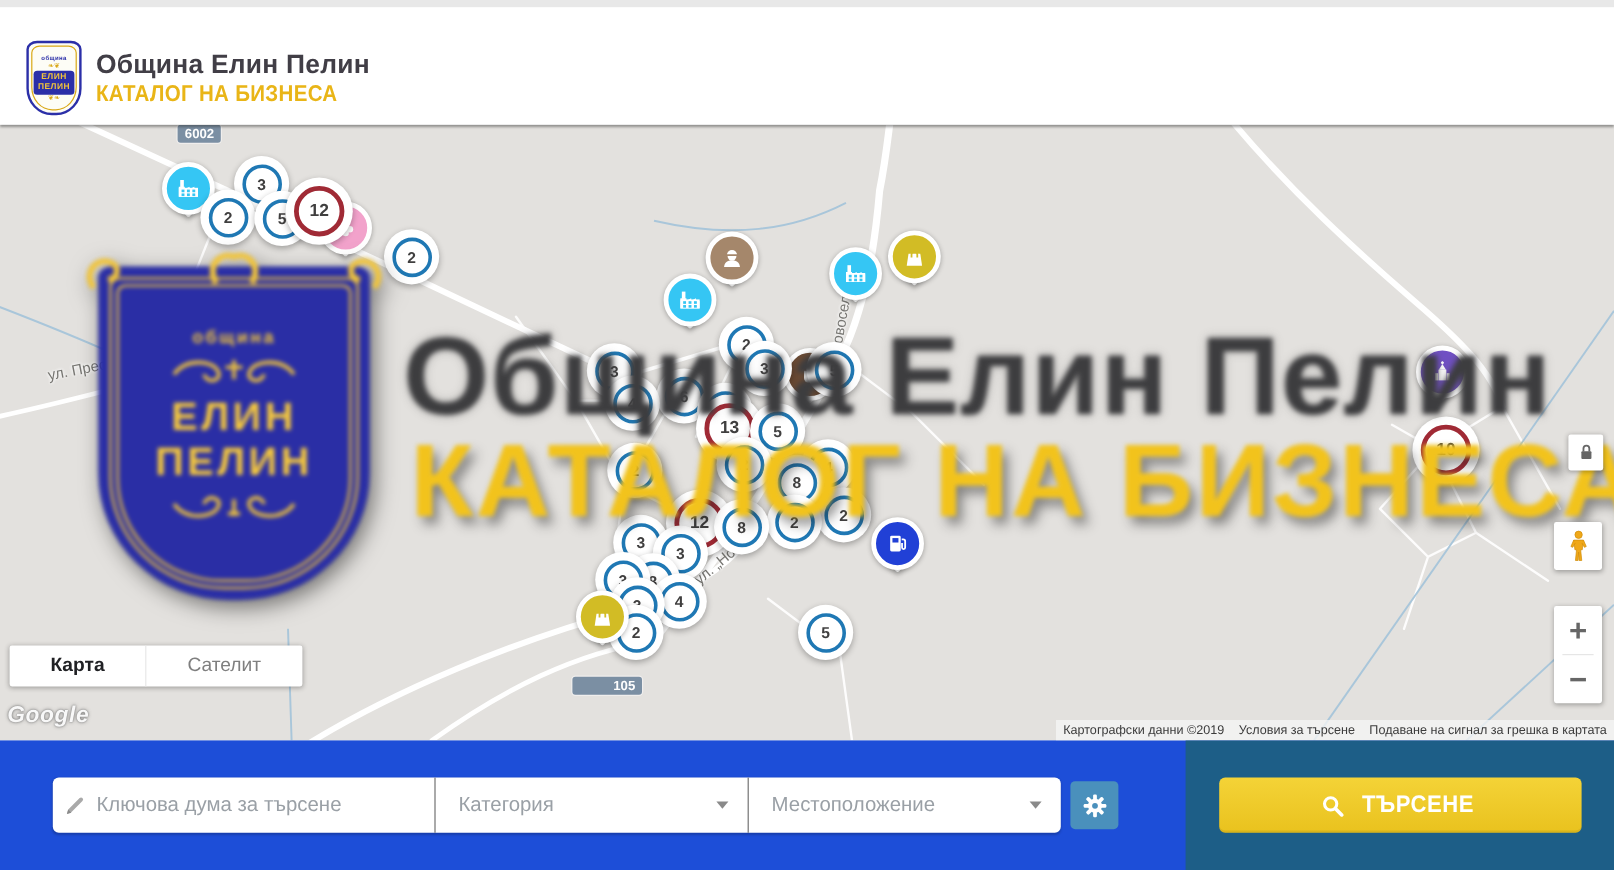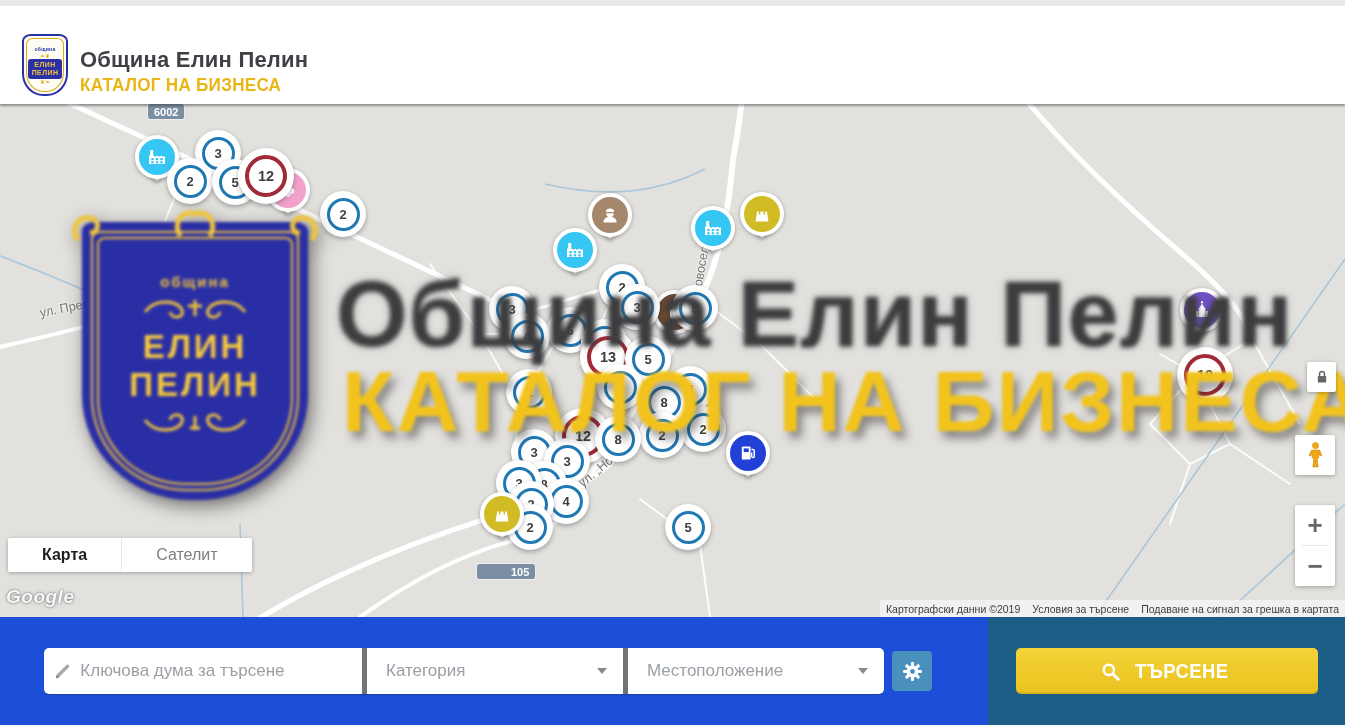--- a/index.html
+++ b/index.html
@@ -2,21 +2,21 @@
 <html><head>
 <meta charset="utf-8">
 <style>
   * { margin:0; padding:0; box-sizing:border-box; }
   html,body { width:1345px; height:725px; overflow:hidden; font-family:"Liberation Sans",sans-serif; background:#fff; }
   .cond { display:inline-block; transform:scaleX(.9); transform-origin:left center; white-space:nowrap; }
 
   
   .header { position:relative; height:104px; background:#fff; border-top:6px solid #e8e8e8;
             box-shadow:0 2px 2px rgba(45,45,45,.45); display:flex; align-items:center; z-index:10; }
-  .logo-wrap { display:flex; align-items:flex-end; margin-left:22px; cursor:pointer;margin-top:20px; }
+  .logo-wrap { display:flex; align-items:center; margin-left:22px; cursor:pointer;margin-top:20px; }
   .mini-shield { position:relative; width:46px; height:62px; background:#fdfdf6; border:2.5px solid #2b2fa8;
                  border-radius:9px 9px 46% 46% / 7px 7px 36% 36%; display:flex; flex-direction:column;
                  align-items:center; justify-content:center; }
   .mini-shield::before { content:""; position:absolute; inset:2px; border:1px solid #d9a816;
                  border-radius:7px 7px 46% 46% / 6px 6px 36% 36%; }
   .mini-org { font-size:5px; color:#2b2fa8; font-weight:bold; letter-spacing:.3px; margin-bottom:1px; }
   .mini-core { background:#2b2fa8; border-radius:3px; padding:2px 4px; text-align:center; }
   .mini-core div { font-size:7px; line-height:8px; font-weight:bold; color:#f0c43c; letter-spacing:.4px; }
   .mini-orn { color:#d9a816; font-size:6px; line-height:6px; }
   .logo-text { margin-left:12px; }
@@ -90,21 +90,21 @@
 
   
   .searchbar { position:relative; height:108px; background:#1e6fa1; }
   .searchbar-right { position:absolute; right:0; top:0; width:357px; height:108px; background:#1d5e87; }
   .search-group { position:absolute; left:44px; top:31px; width:840px; height:46px; background:#fff;
                   border-radius:5px; display:flex; align-items:stretch; box-shadow:0 1px 2px rgba(0,0,0,.2); }
   .sg-keyword { flex:0 0 318px; display:flex; align-items:center; padding:0 12px 0 10px; gap:9px; }
   .sg-keyword input { border:none; outline:none; width:100%; font-size:17px; color:#444;
                   font-family:"Liberation Sans",sans-serif; }
   .sg-keyword input::placeholder { color:#9aa0a6; }
-  .sg-select { flex:1; border-left:5px solid #737373; display:flex; align-items:center; justify-content:space-between;
+  .sg-select { flex:1; border-left:1px solid #737373; display:flex; align-items:center; justify-content:space-between;
                padding:0 16px 0 19px; cursor:pointer; }
   .sg-select .sel-text { font-size:17px; color:#9aa0a6; }
   .arrow-down { width:0; height:0; border-left:5.5px solid transparent; border-right:5.5px solid transparent;
                border-top:6px solid #8a8a8a; }
   .gear-btn { position:absolute; left:892px; top:34px; width:40px; height:40px; background:#4a90bc; border:none;
               border-radius:4px; display:flex; align-items:center; justify-content:center; cursor:pointer; }
   .search-btn { position:absolute; left:1016px; top:31px; width:302px; height:46px; border:none; border-radius:5px;
               background:linear-gradient(#f4d337,#e9c21e); display:flex; align-items:center; justify-content:center;
               gap:11px; cursor:pointer; box-shadow:inset 0 -2px 0 rgba(0,0,0,.07); }
   .search-btn-label { font-size:20px; font-weight:bold; color:#fff; letter-spacing:.5px;

